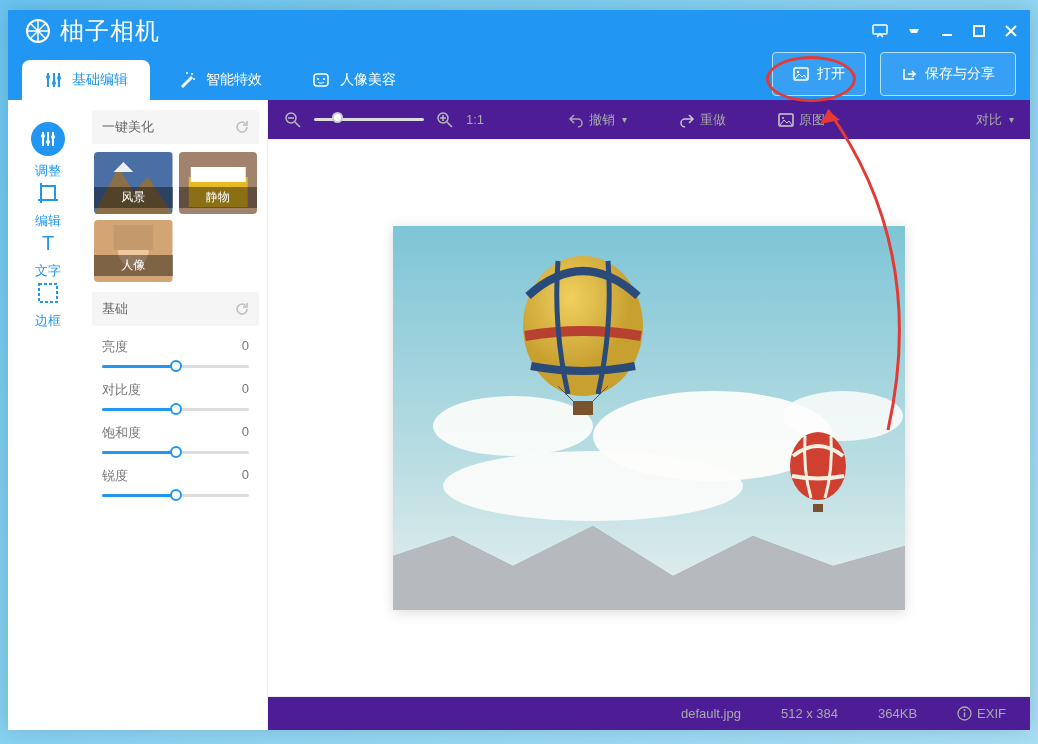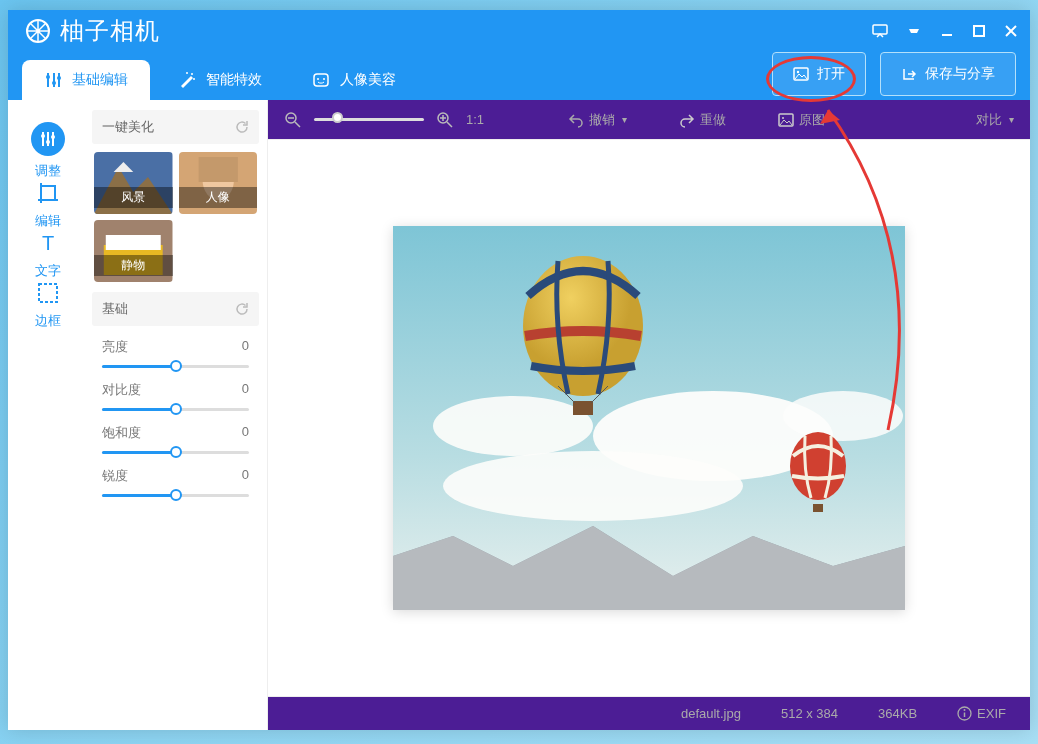--- a/index.html
+++ b/index.html
@@ -195,33 +195,33 @@
         <div class="preset">
           <svg class="preset-img" viewBox="0 0 80 62" preserveAspectRatio="none">
               <rect width="80" height="62" fill="#4a6fa5"></rect>
               <polygon points="0,62 25,15 40,40 55,25 80,62" fill="#8b6f47"></polygon>
               <polygon points="20,20 30,10 40,20" fill="#eee"></polygon>
             </svg>
           <div class="preset-label">风景</div>
         </div>
         <div class="preset">
           <svg class="preset-img" viewBox="0 0 80 62" preserveAspectRatio="none">
+              <rect width="80" height="62" fill="#a0826d"></rect>
+              <rect x="10" y="25" width="60" height="30" fill="#e8b923"></rect>
+              <rect x="12" y="15" width="56" height="15" fill="#fff"></rect>
+            </svg>
+          <div class="preset-label">静物</div>
+        </div>
+        <div class="preset">
+          <svg class="preset-img" viewBox="0 0 80 62" preserveAspectRatio="none">
               <rect width="80" height="62" fill="#d4a574"></rect>
               <ellipse cx="40" cy="28" rx="16" ry="20" fill="#f0c8a0"></ellipse>
               <rect x="20" y="5" width="40" height="25" fill="#c4996b"></rect>
             </svg>
           <div class="preset-label">人像</div>
-        </div>
-        <div class="preset">
-          <svg class="preset-img" viewBox="0 0 80 62" preserveAspectRatio="none">
-              <rect width="80" height="62" fill="#a0826d"></rect>
-              <rect x="10" y="25" width="60" height="30" fill="#e8b923"></rect>
-              <rect x="12" y="15" width="56" height="15" fill="#fff"></rect>
-            </svg>
-          <div class="preset-label">静物</div>
         </div>
       </div>
 
       <div class="section-head">
         <span>基础</span>
         <svg class="reset-ic" width="14" height="14" viewBox="0 0 14 14">
             <path d="M12 7a5 5 0 1 1-1.5-3.5M12 1v4H8" fill="none" stroke="#bbb" stroke-width="1.5"></path>
           </svg>
       </div>
       <div class="sliders">

